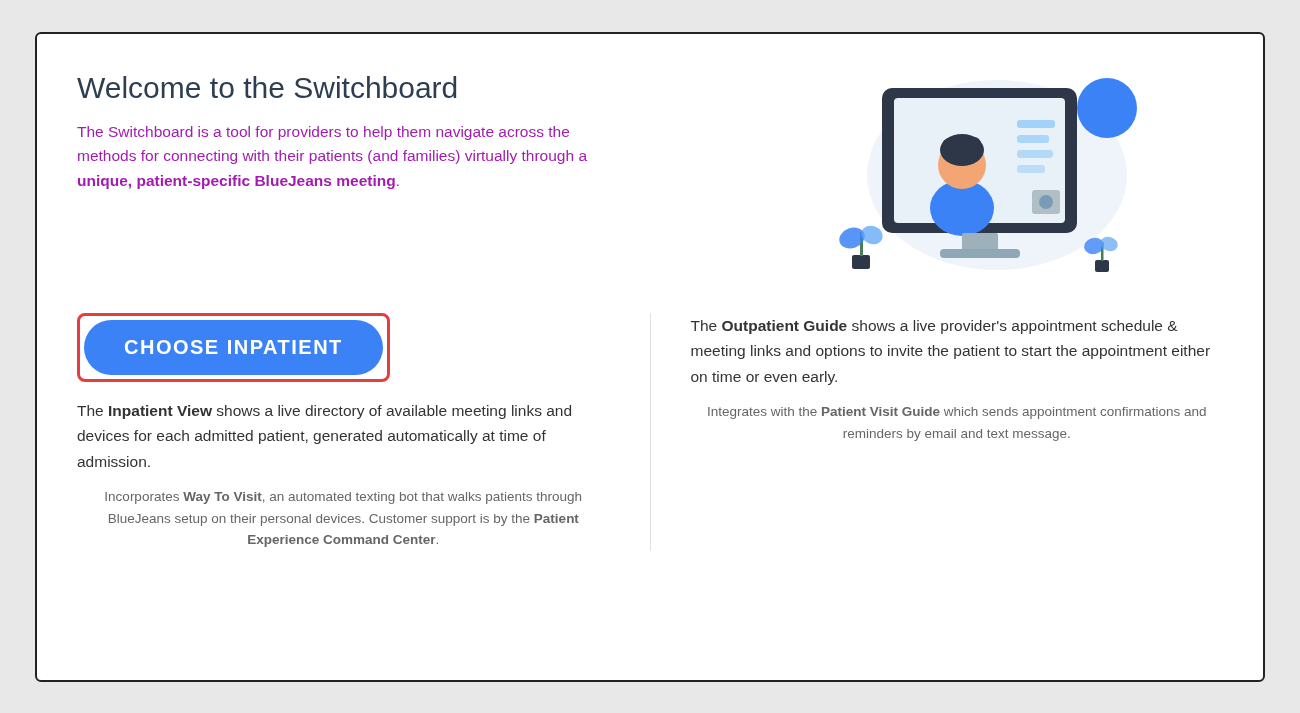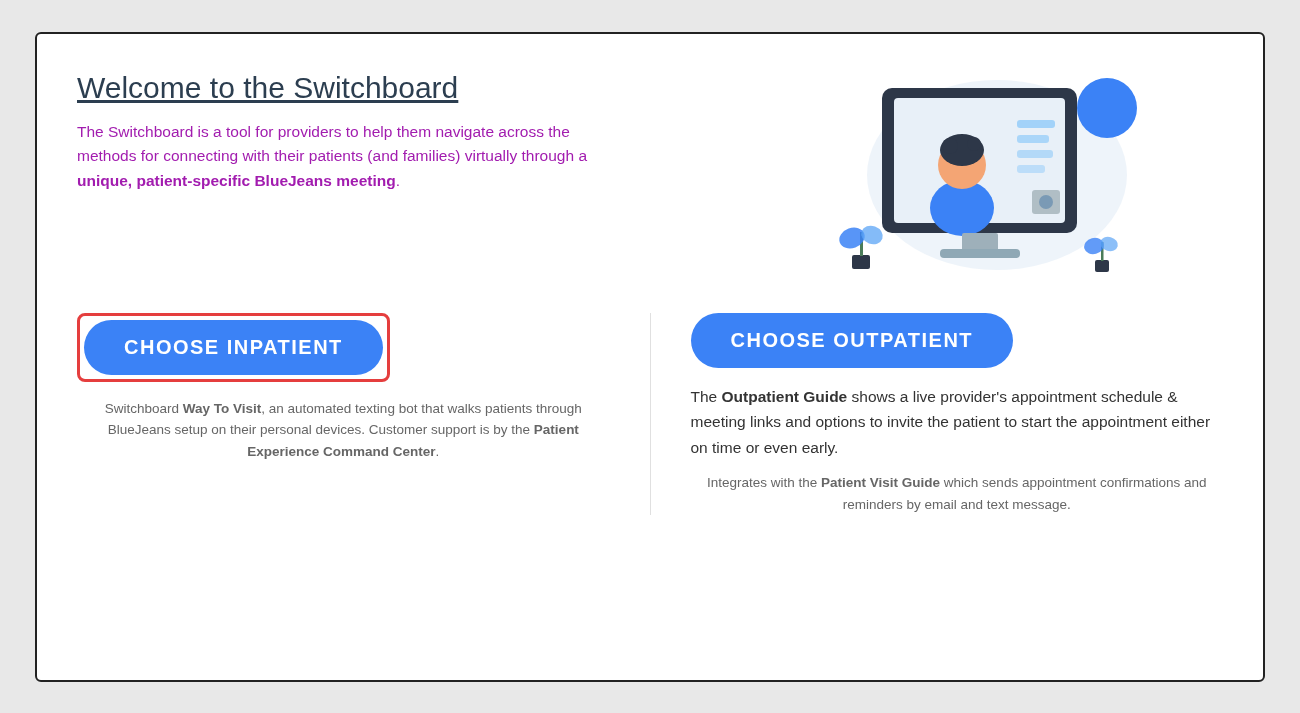--- a/index.html
+++ b/index.html
@@ -41,21 +41,20 @@
       flex: 0 0 55%;
       max-width: 55%;
     }
 
     .welcome-title {
       font-size: 30px;
       font-weight: 400;
       color: #2c3e50;
       margin-bottom: 14px;
       line-height: 1.2;
-      text-decoration: underline;
     }
 
     .welcome-description {
       font-size: 15.5px;
       color: #a21caf;
       line-height: 1.6;
       max-width: 520px;
     }
 
     .top-right {
@@ -185,31 +184,31 @@
       </svg>
     </div>
   </div>
 
   <div class="bottom-section">
 
     <div class="col-inpatient">
       <div class="choose-btn-wrapper highlighted">
         <button class="choose-btn">CHOOSE INPATIENT</button>
       </div>
+      <p class="section-title">
+        <span>The </span><strong>Inpatient View</strong><span> shows a live directory of available meeting links and devices for each admitted patient, generated automatically at time of admission.</span>
+      </p>
       <p class="section-sub">
-        <span>Switchboard </span><strong>Way To Visit</strong><span>, an automated texting bot that walks patients through BlueJeans setup on their personal devices. Customer support is by the </span><strong>Patient Experience Command Center</strong><span>.</span>
+        <span>Incorporates </span><strong>Way To Visit</strong><span>, an automated texting bot that walks patients through BlueJeans setup on their personal devices. Customer support is by the </span><strong>Patient Experience Command Center</strong><span>.</span>
       </p>
     </div>
 
     <div class="divider-v"></div>
 
     <div class="col-outpatient">
-      <div class="choose-btn-wrapper" style="margin-bottom:16px;">
-        <button class="choose-btn">CHOOSE OUTPATIENT</button>
-      </div>
       <p class="section-title">
         <span>The </span><strong>Outpatient Guide</strong><span> shows a live provider's appointment schedule &amp; meeting links and options to invite the patient to start the appointment either on time or even early.</span>
       </p>
       <p class="section-sub">
         <span>Integrates with the </span><strong>Patient Visit Guide</strong><span> which sends appointment confirmations and reminders by email and text message.</span>
       </p>
     </div>
 
   </div>
 </div>

